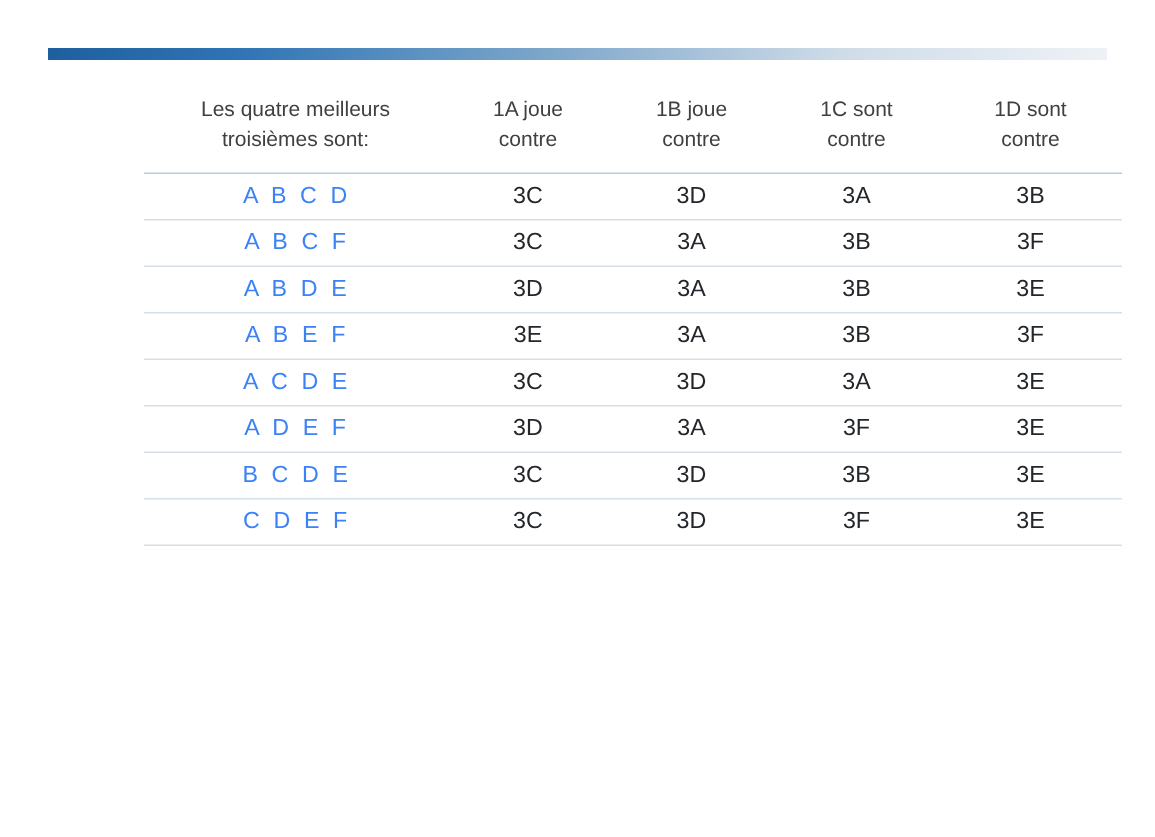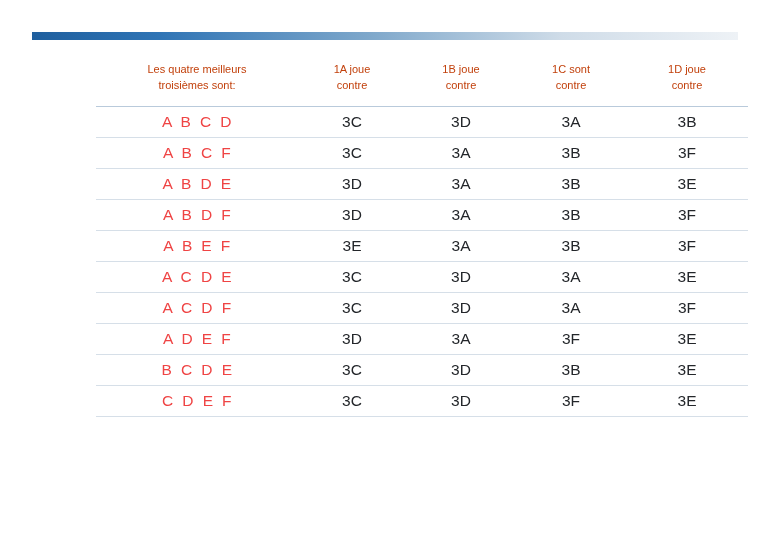--- a/index.html
+++ b/index.html
@@ -38,42 +38,42 @@
     table-layout: fixed;
   }
   table.fixtures col.c0 { width: 202px; }
   table.fixtures col.c1 { width: 108px; }
   table.fixtures col.c2 { width: 110px; }
   table.fixtures col.c3 { width: 110px; }
   table.fixtures col.c4 { width: 122px; }
 
   table.fixtures thead th {
     font-weight: normal;
-    color: #c2410c;
-    font-size: 11px;
+    color: #404040;
+    font-size: 14px;
     line-height: 1.45;
     padding: 6px 4px 12px 4px;
     text-align: center;
     vertical-align: bottom;
     border-bottom: 1px solid #b9cadb;
   }
   table.fixtures thead th .hdr-line {
     display: block;
     white-space: nowrap;
   }
   table.fixtures tbody td {
     font-size: 15.5px;
     padding: 6px 4px 6px 4px;
     text-align: center;
     border-bottom: 1px solid #d6dfe8;
     color: #23262a;
     height: 17px;
   }
   table.fixtures tbody td.combo {
-    color: #ef4444;
+    color: #3b82f6;
     letter-spacing: 2.4px;
     padding-left: 6px;
   }
 </style>
 </head>
 <body>
 
 <div class="page">
 
   <div class="top-bar"></div>
@@ -99,21 +99,21 @@
           </th>
           <th>
             <span class="hdr-line">1B joue</span>
             <span class="hdr-line">contre</span>
           </th>
           <th>
             <span class="hdr-line">1C sont</span>
             <span class="hdr-line">contre</span>
           </th>
           <th>
-            <span class="hdr-line">1D joue</span>
+            <span class="hdr-line">1D sont</span>
             <span class="hdr-line">contre</span>
           </th>
         </tr>
       </thead>
       <tbody>
         <tr>
           <td class="combo">A B C D</td>
           <td>3C</td>
           <td>3D</td>
           <td>3A</td>
@@ -127,46 +127,32 @@
           <td>3F</td>
         </tr>
         <tr>
           <td class="combo">A B D E</td>
           <td>3D</td>
           <td>3A</td>
           <td>3B</td>
           <td>3E</td>
         </tr>
         <tr>
-          <td class="combo">A B D F</td>
-          <td>3D</td>
-          <td>3A</td>
-          <td>3B</td>
-          <td>3F</td>
-        </tr>
-        <tr>
           <td class="combo">A B E F</td>
           <td>3E</td>
           <td>3A</td>
           <td>3B</td>
           <td>3F</td>
         </tr>
         <tr>
           <td class="combo">A C D E</td>
           <td>3C</td>
           <td>3D</td>
           <td>3A</td>
           <td>3E</td>
-        </tr>
-        <tr>
-          <td class="combo">A C D F</td>
-          <td>3C</td>
-          <td>3D</td>
-          <td>3A</td>
-          <td>3F</td>
         </tr>
         <tr>
           <td class="combo">A D E F</td>
           <td>3D</td>
           <td>3A</td>
           <td>3F</td>
           <td>3E</td>
         </tr>
         <tr>
           <td class="combo">B C D E</td>

